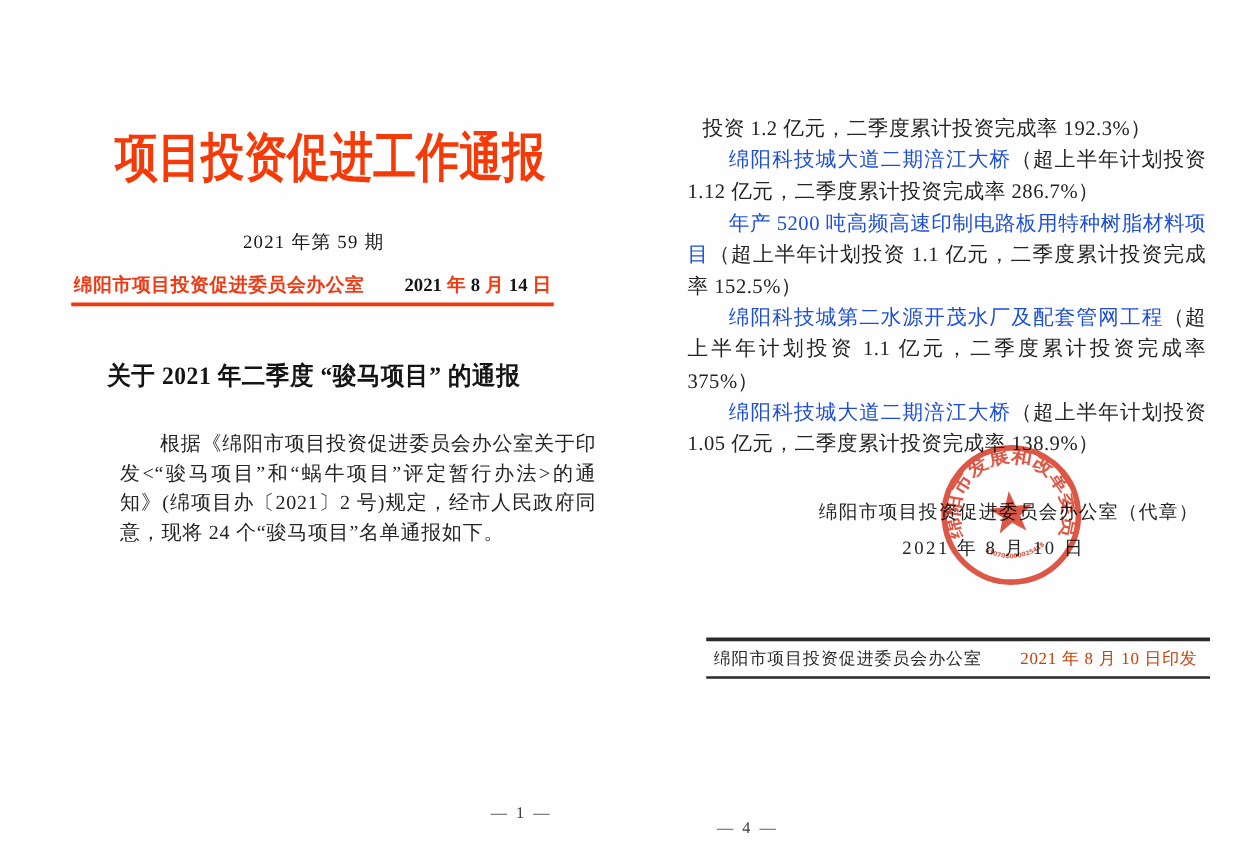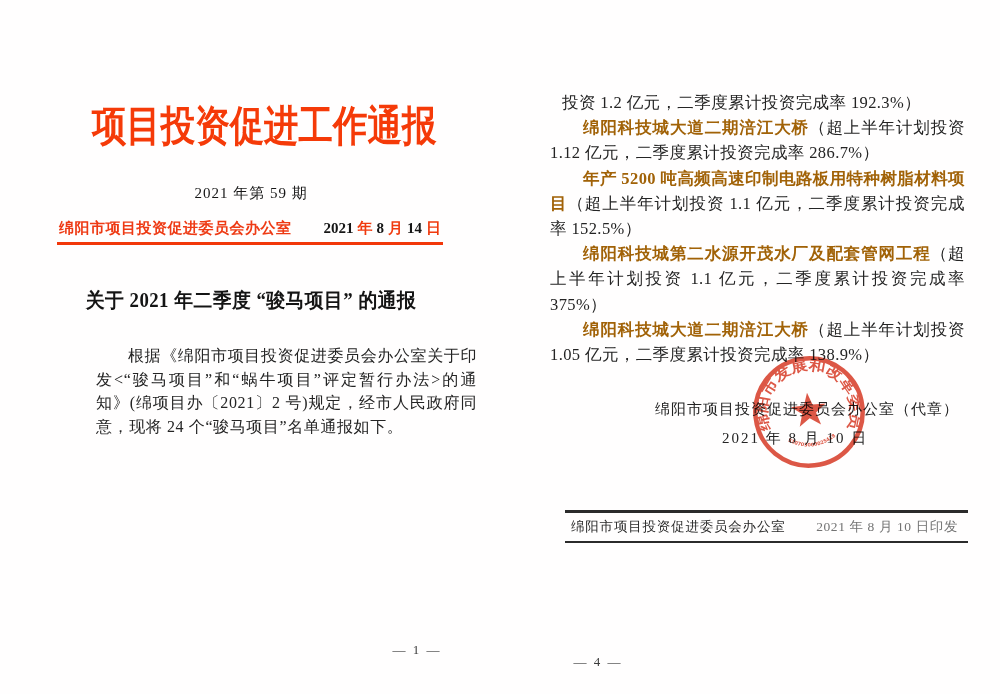--- a/index.html
+++ b/index.html
@@ -51,39 +51,39 @@
 
   
   .page-right { position:absolute; left:0; top:12px; width:1000px; height:694px; }
   .rbody {
     position:absolute; left:550px; top:78px; width:415px;
     font-size:16.5px; line-height:25.2px; text-align:justify;
     color:#242424; letter-spacing:0.4px;
   }
   .rbody p { text-indent:2em; }
   .rbody p.cont { text-indent:12px; }
-  .rbody .pname { font-weight:700; color:#a16207; }
+  .rbody .pname { font-weight:400; color:#1d4ed8; }
   .sig { position:absolute; left:655px; top:388px; width:280px; text-align:center; }
   .sig-org { font-size:15px; color:#242424; letter-spacing:1px; white-space:nowrap; }
   .sig-date { margin-top:10px; font-size:15px; color:#242424; letter-spacing:2px; }
   .stamp {
     position:absolute; left:750px; top:341px; width:118px; height:118px;
     mix-blend-mode:multiply; opacity:0.88;
   }
   .dist { position:absolute; left:565px; top:498px; width:403px; }
   .hrule { height:1.6px; background:#2b2b2b; }
   .dist-row { display:flex; padding:4px 2px 3px 6px; }
   .dist-label { flex:0 0 42px; font-size:12.4px; line-height:16.6px; color:#2e2e2e; font-weight:400; }
   .dist-text { flex:1; font-size:12.4px; line-height:16.6px; text-align:justify; color:#2e2e2e; }
   .colo-row {
     display:flex; justify-content:space-between; align-items:baseline;
     padding:5px 10px 5px 6px;
   }
   .colo-org { font-size:13.5px; color:#2a2a2a; letter-spacing:0.8px; }
-  .colo-date { font-size:13.5px; color:#737373; letter-spacing:0.6px; }
+  .colo-date { font-size:13.5px; color:#c2410c; letter-spacing:0.6px; }
   .pageno-4 { left:553px; }   
 </style>
 </head>
 <body>
 
 <div class="canvas">
 
   <section class="page-left">
     <h1 class="masthead">项目投资促进工作通报</h1>
     <div class="issue">2021 年第 59 期</div>

